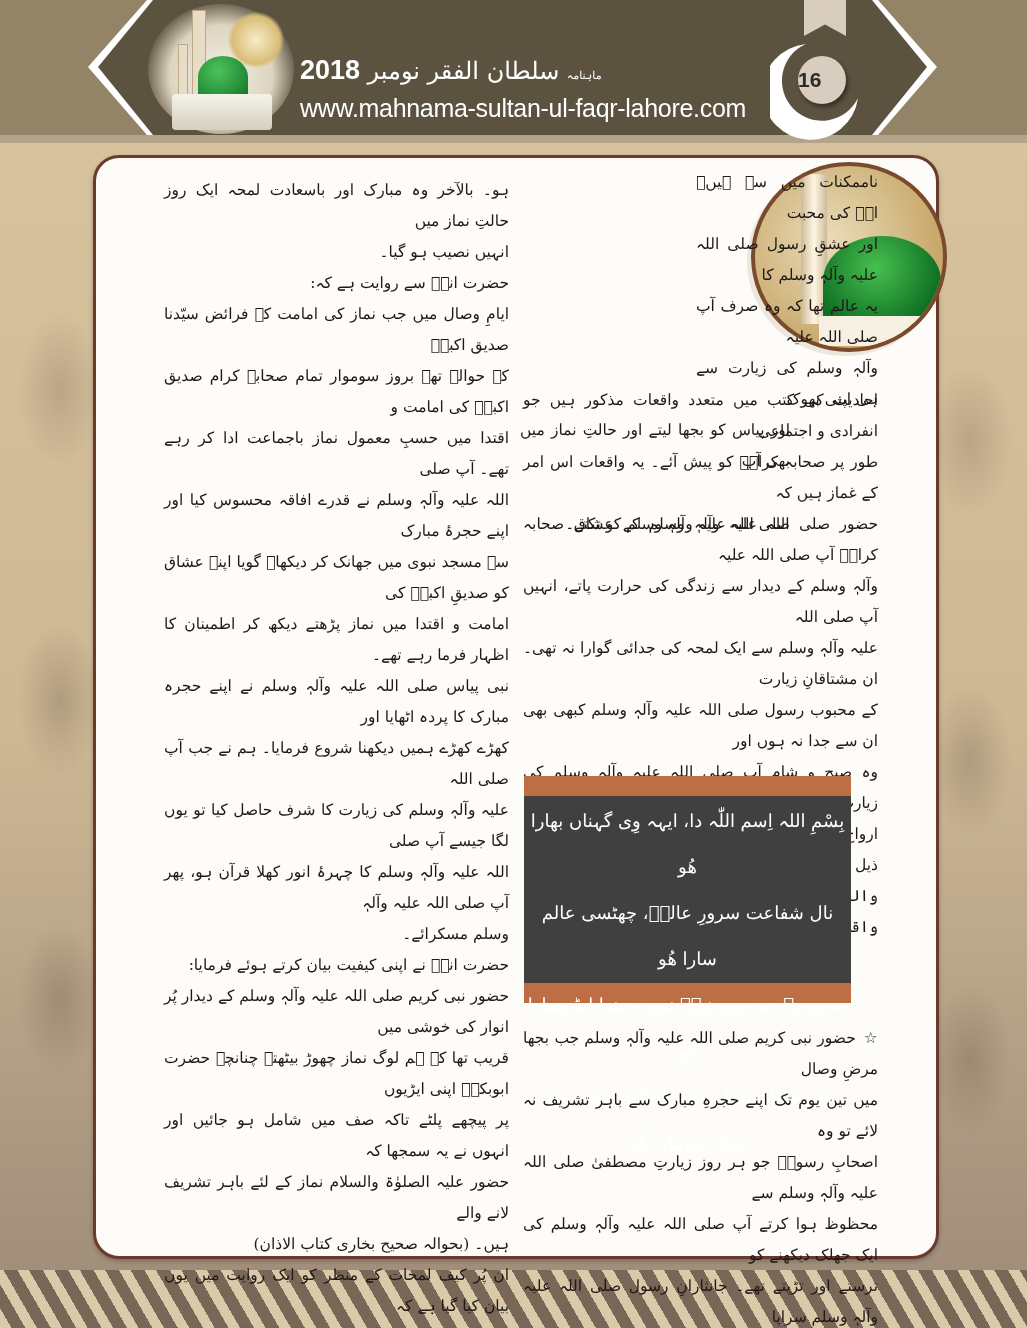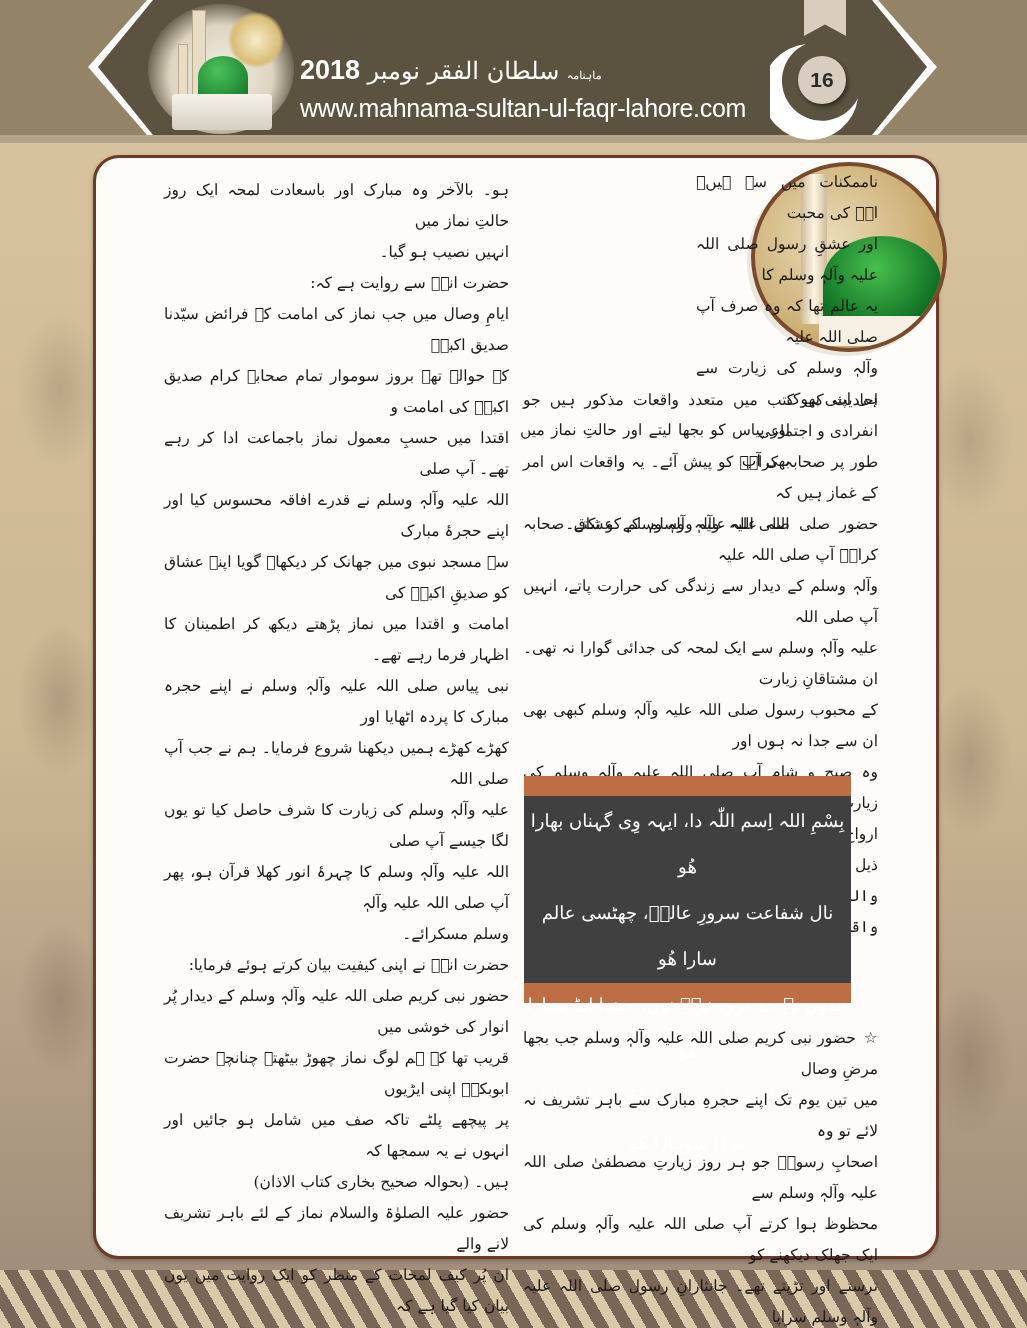--- a/index.html
+++ b/index.html
@@ -70,21 +70,21 @@
   .bookmark {
     position:absolute; left:804px; top:0; width:42px; height:36px;
     background:#d8cdbf;
     clip-path:polygon(0 0,100% 0,100% 100%,50% 68%,0 100%);
   }
   .page-badge-moon { position:absolute; left:770px; top:40px; width:110px; height:100px; }
   .page-number {
     position:absolute; left:798px; top:56px; width:48px; height:48px; border-radius:50%;
     background:#d8cdbf; box-shadow:2px 3px 4px rgba(0,0,0,.45);
     color:#2b2b2b; font-family:"Liberation Sans", sans-serif; font-weight:bold; font-size:21px;
-    text-align:center; line-height:48px;
+    line-height:48px;
   }
   
   .card {
     position:absolute; left:93px; top:155px; width:840px; height:1098px;
     background:#fdfcf9; border:3px solid #6b3a2a; border-radius:26px;
     box-shadow:0 2px 4px rgba(0,0,0,.25);
   }
   .column {
     position:absolute; direction:rtl; text-align:justify; text-align-last:right;
     font-family:"DejaVu Serif", serif; font-size:15.5px; color:#1f1a17;
@@ -219,19 +219,19 @@
     <p>امامت و اقتدا میں نماز پڑھتے دیکھ کر اطمینان کا اظہار فرما رہے تھے۔</p>
     <p>نبی پیاس صلی اللہ علیہ وآلہٖ وسلم نے اپنے حجرہ مبارک کا پردہ اٹھایا اور</p>
     <p>کھڑے کھڑے ہمیں دیکھنا شروع فرمایا۔ ہم نے جب آپ صلی اللہ</p>
     <p>علیہ وآلہٖ وسلم کی زیارت کا شرف حاصل کیا تو یوں لگا جیسے آپ صلی</p>
     <p>اللہ علیہ وآلہٖ وسلم کا چہرۂ انور کھلا قرآن ہو، پھر آپ صلی اللہ علیہ وآلہٖ</p>
     <p>وسلم مسکرائے۔</p>
     <p>حضرت انسؓ نے اپنی کیفیت بیان کرتے ہوئے فرمایا:</p>
     <p>حضور نبی کریم صلی اللہ علیہ وآلہٖ وسلم کے دیدار پُر انوار کی خوشی میں</p>
     <p>قریب تھا کہ ہم لوگ نماز چھوڑ بیٹھتے چنانچہ حضرت ابوبکرؓ اپنی ایڑیوں</p>
     <p>پر پیچھے پلٹے تاکہ صف میں شامل ہو جائیں اور انہوں نے یہ سمجھا کہ</p>
+    <p>حضور علیہ الصلوٰۃ والسلام نماز کے لئے باہر تشریف لانے والے</p>
     <p>ہیں۔ (بحوالہ صحیح بخاری کتاب الاذان)</p>
-    <p>حضور علیہ الصلوٰۃ والسلام نماز کے لئے باہر تشریف لانے والے</p>
     <p>ان پُر کیف لمحات کے منظر کو ایک روایت میں یوں بیان کیا گیا ہے کہ</p>
     <p>’’جب پردہ ہٹا اور آپ صلی اللہ علیہ وآلہٖ وسلم کا چہرۂ انور سامنے آیا تو</p>
 
   </div>
 </div>
 
 </body></html>

